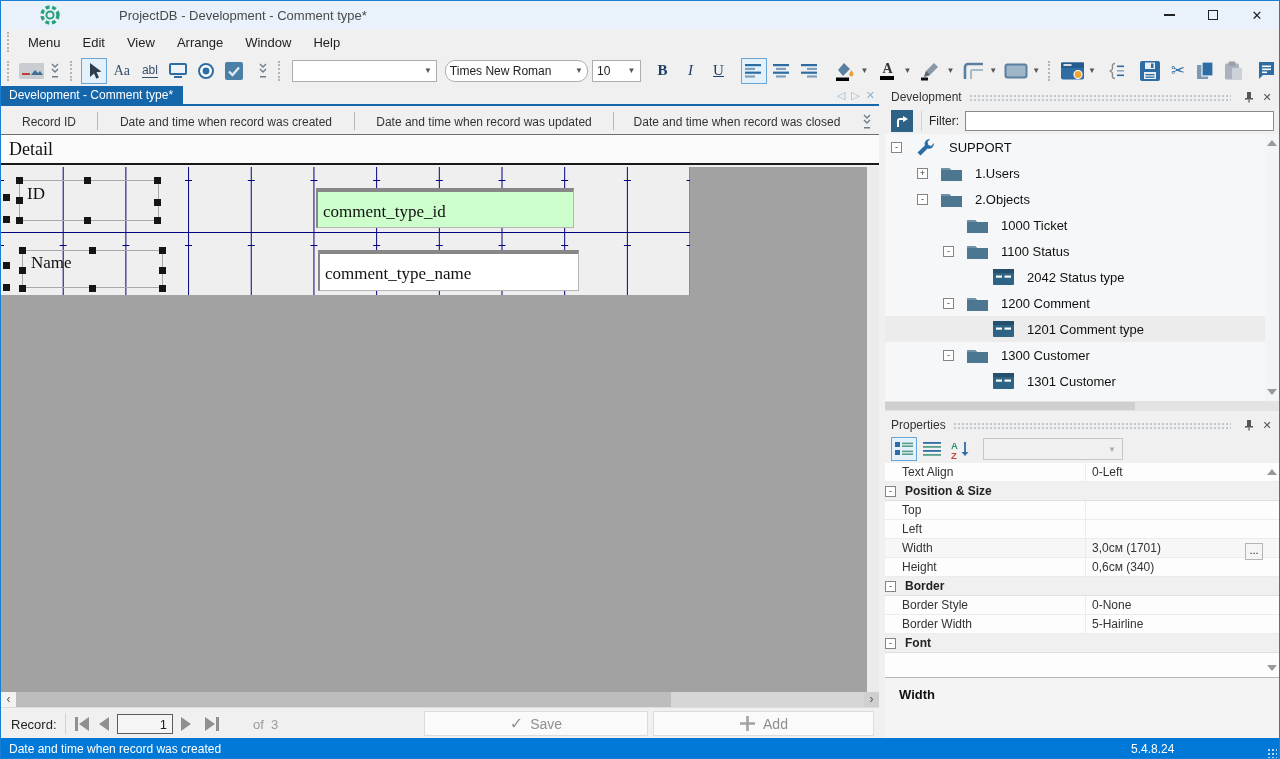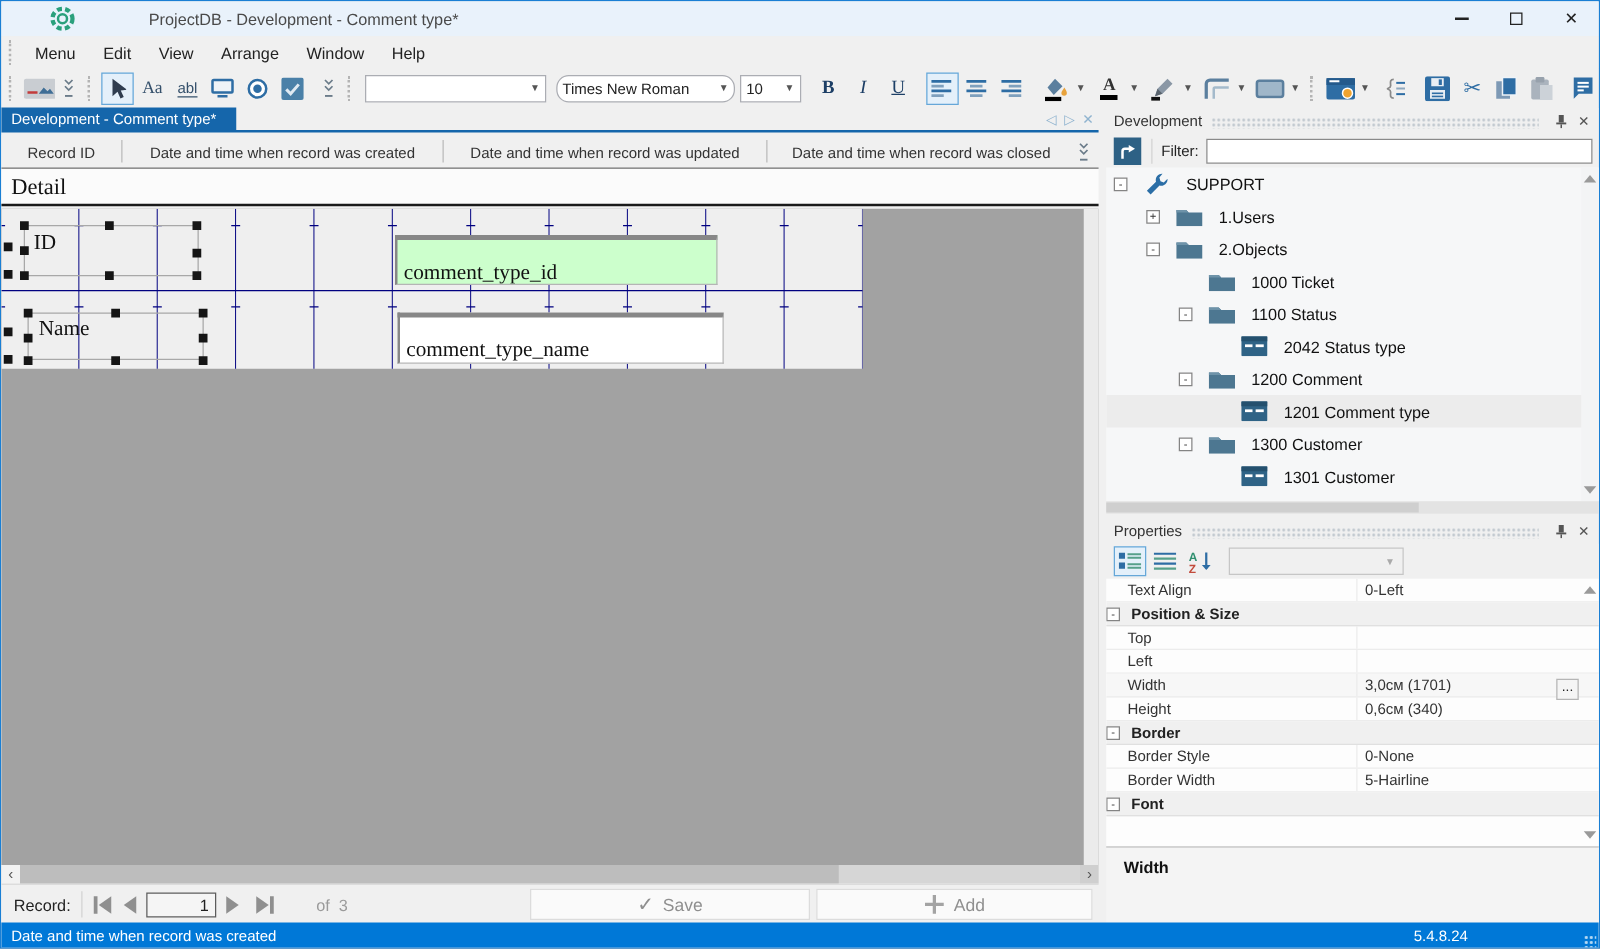--- a/index.html
+++ b/index.html
@@ -37,21 +37,21 @@
   .fmt{font-size:15px;color:#1d3f66;font-family:"Liberation Serif",serif;}
 
   
   .content{position:absolute;left:0;top:85px;width:100%;height:652px;}
   .editor{position:absolute;left:0;top:0;width:878px;height:652px;background:#f0f0f0;}
   .splitter{position:absolute;left:878px;top:0;width:6px;height:652px;background:#f0f0f0;}
   .rpanel{position:absolute;left:884px;top:0;width:395px;height:652px;background:#f0f0f0;}
 
   
   .tabstrip{position:absolute;left:0;top:0;width:878px;height:20px;border-bottom:2px solid var(--tab-blue);display:flex;align-items:flex-end;}
-  .tab.active{height:18px;background:var(--tab-blue);color:#fff;font-size:12px;padding:2px 16px 0 8px;white-space:nowrap;}
+  .tab.active{height:18px;background:var(--tab-blue);color:#fff;font-size:12px;padding:2px 10px 0 8px;white-space:nowrap;}
   .tabarrows{position:absolute;right:4px;top:3px;display:flex;gap:6px;color:#8fb3cf;font-size:11px;}
 
   
   .fieldhdr{position:absolute;left:0;top:22px;width:878px;height:26px;background:#f0f0f0;display:flex;align-items:center;}
   .fhitem{font-size:12px;color:#333;text-align:center;padding-top:1px;}
   .fhsep{width:1px;height:18px;background:#b9b9b9;}
   .fhovf{margin-left:2px;display:flex;flex-direction:column;align-items:center;}
 
   
   .band{position:absolute;left:0;top:48px;width:878px;height:31px;background:#fbfbfb;border-top:1px solid #6e6e6e;border-bottom:2px solid #1a1a1a;}
@@ -62,21 +62,21 @@
   .dgrid{position:absolute;left:0;top:0;width:689px;height:128px;background-color:#efefef;
     background-image:linear-gradient(90deg,var(--grid-line) 0 1px,transparent 1px);
     background-size:62.7px 100%;background-position:61.7px 0;background-repeat:repeat-x;}
   .rowline{position:absolute;left:0;top:65px;width:689px;height:1px;background:var(--grid-line);}
   .tickrow{position:absolute;left:0;width:689px;height:1px;
     background-image:linear-gradient(90deg,transparent 0 28px,var(--grid-line) 28px 35px,transparent 35px);
     background-size:62.7px 1px;background-position:30.85px 0;background-repeat:repeat-x;}
   .dlabel{position:absolute;font-size:17px;color:#111;}
   .selrect{position:absolute;border:1px solid #a8a8a8;}
   .handle{position:absolute;width:7px;height:7px;background:#151515;}
-  .dfield{position:absolute;border-top:4px solid #878787;border-left:2px solid #878787;border-right:1px solid #b5b5b5;border-bottom:1px solid #b5b5b5;font-size:17px;color:#111;padding:16px 0 0 5px;white-space:nowrap;overflow:hidden;}
+  .dfield{position:absolute;border-top:4px solid #878787;border-left:2px solid #878787;border-right:1px solid #b5b5b5;border-bottom:1px solid #b5b5b5;font-size:17px;color:#111;padding:10px 0 0 5px;white-space:nowrap;overflow:hidden;}
   .vscroll-col{position:absolute;right:0;top:0;width:12px;height:525px;background:#ebebeb;}
 
   
   .hscroll{position:absolute;left:0;top:606px;width:878px;height:15px;background:#d6d6d6;}
   .hs-btn{position:absolute;top:0;width:15px;height:15px;background:#f2f2f2;color:#555;font-size:12px;line-height:14px;text-align:center;}
   .hs-thumb{position:absolute;left:15px;top:0;width:655px;height:15px;background:#bdbdbd;}
   .recordbar{position:absolute;left:0;top:621px;width:878px;height:31px;background:#f0f0f0;border-top:1px solid #dcdcdc;}
   .rb-label{position:absolute;left:10px;top:9px;font-size:13px;color:#222;}
   .rb-sep{position:absolute;left:64px;top:5px;width:1px;height:21px;background:#d2d2d2;}
   .tri{width:0;height:0;border-top:7px solid transparent;border-bottom:7px solid transparent;}

